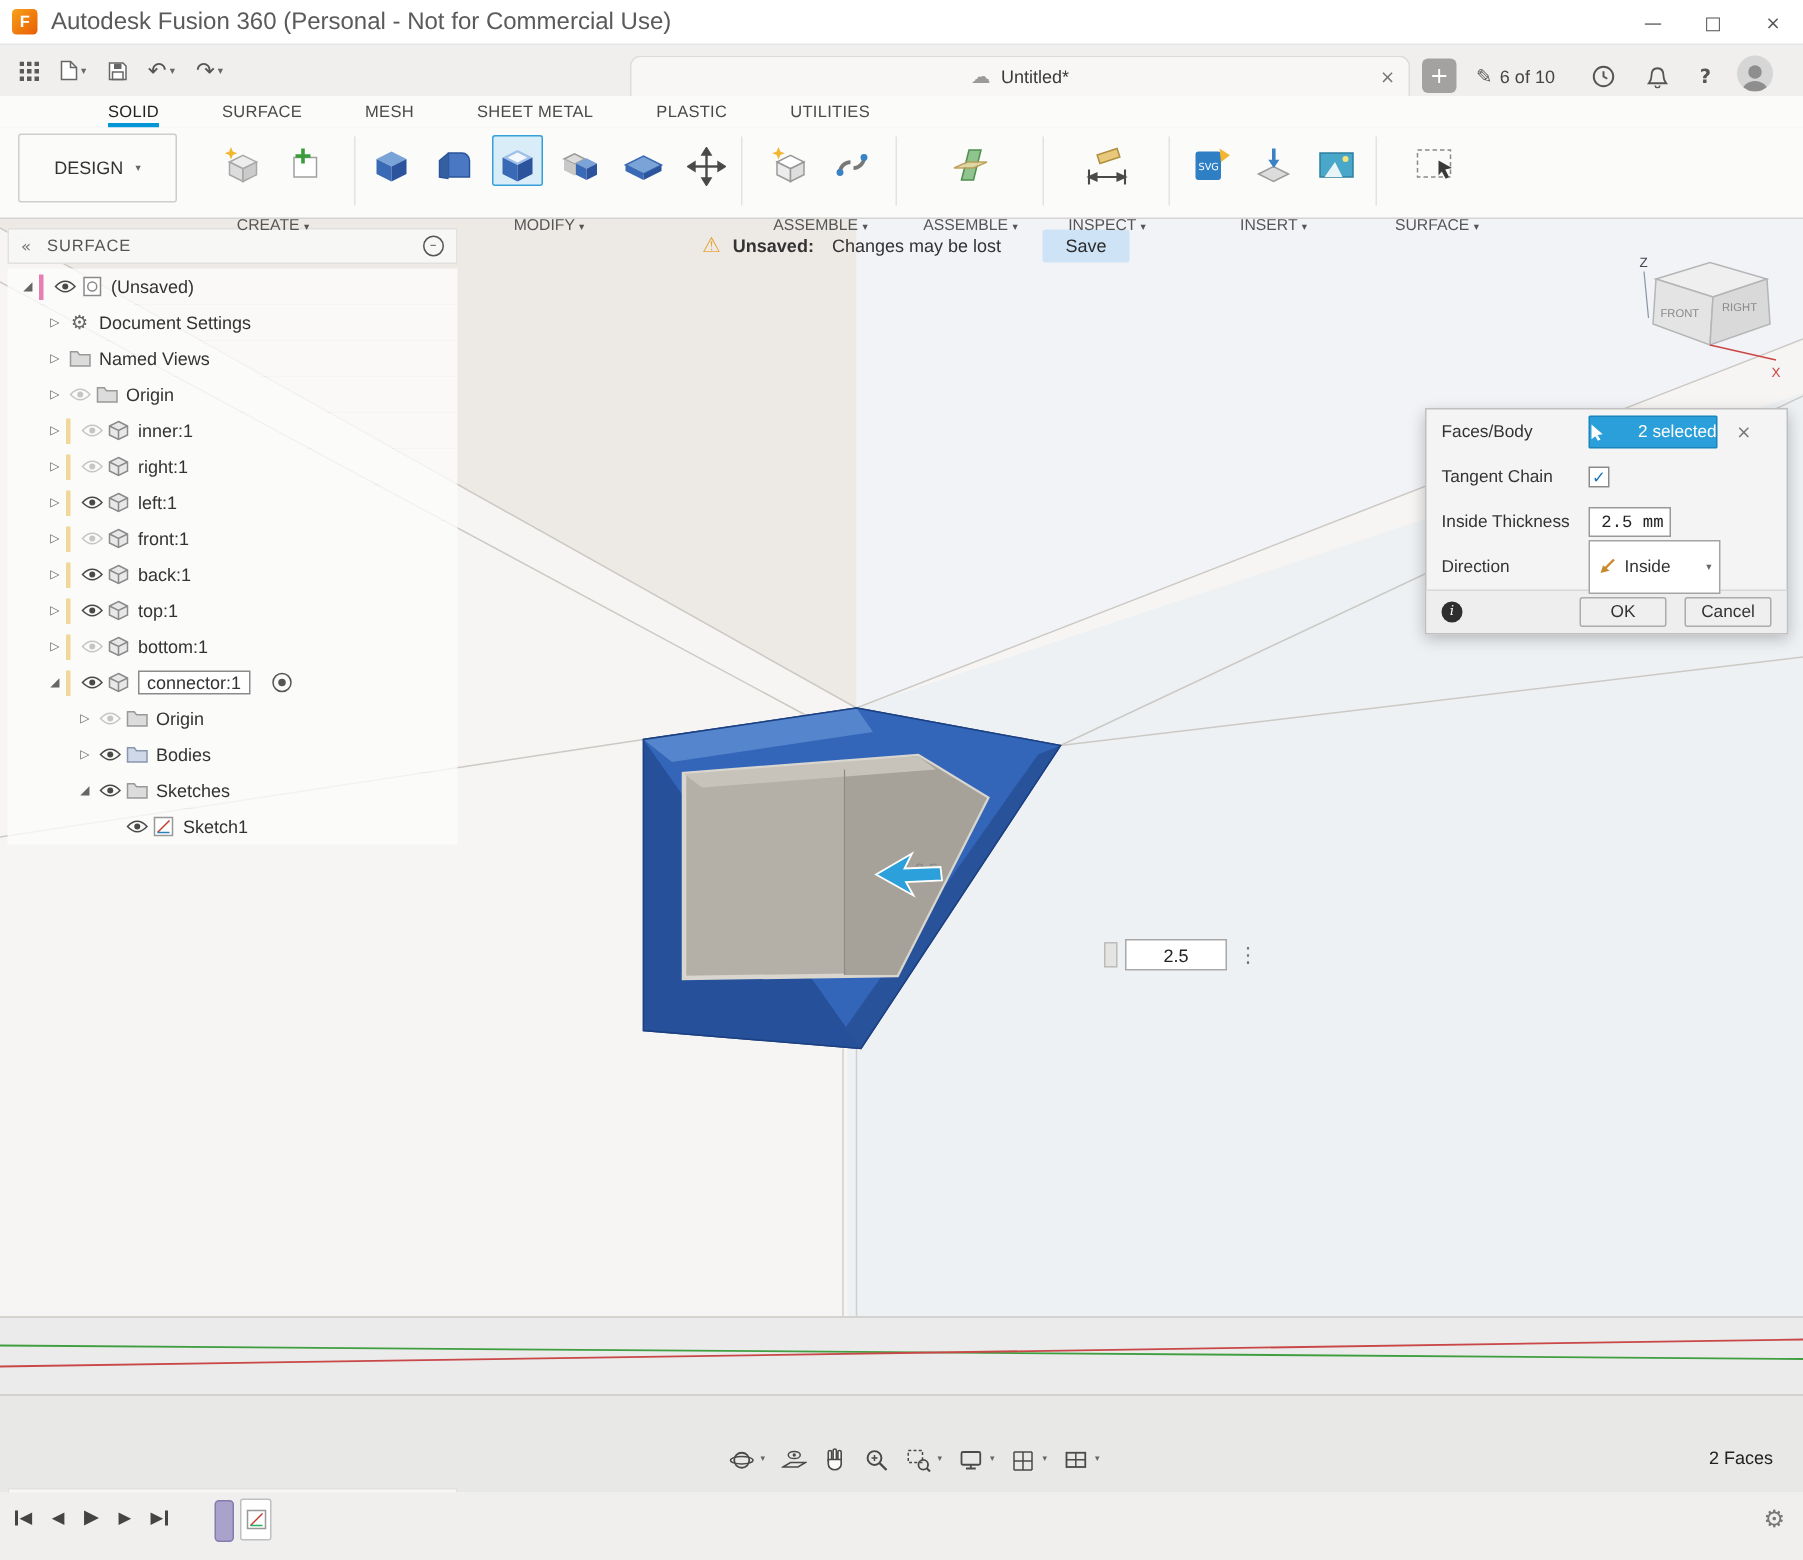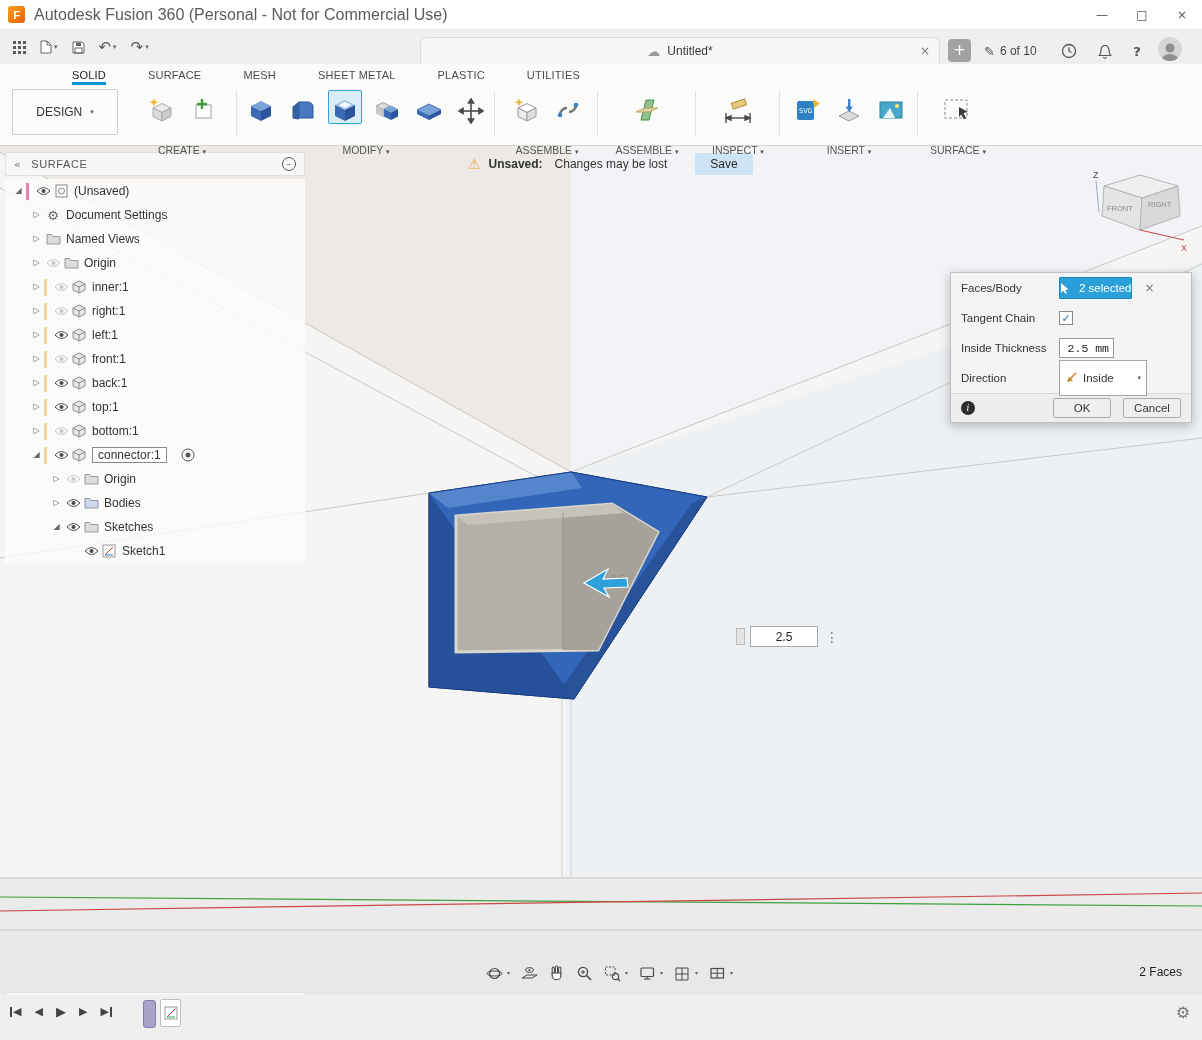--- a/index.html
+++ b/index.html
@@ -74,21 +74,21 @@
   .tradio{margin-left:14px;display:flex;align-items:center;}
 
   
   .shell{position:absolute;left:950px;top:272px;width:242px;background:#f4f4f4;border:1px solid #c0c0c0;box-shadow:0 3px 10px rgba(0,0,0,.25);font-size:12px;color:#333;z-index:7;}
   .shell-header{height:25px;display:flex;align-items:center;padding:0 9px;border-bottom:1px solid #d8d8d8;}
   .cmd-dot{width:12px;height:12px;border:3px solid #444;border-radius:50%;margin-right:7px;}
   .shell-title{letter-spacing:.5px;color:#333;}
   .shell-expand{margin-left:auto;color:#666;font-size:13px;}
   .shell-row{display:flex;align-items:center;height:30px;padding:0 10px;}
   .shell-label{width:98px;font-size:11.5px;color:#333;flex:none;}
-  .sel-pill{background:#2b9fd9;border:1px solid #1b84bd;color:#fff;height:22px;padding:0 0;display:flex;align-items:center;gap:9px;font-size:11.5px;border-radius:1px;}
+  .sel-pill{background:#2b9fd9;border:1px solid #1b84bd;color:#fff;height:22px;padding:0 0;display:flex;align-items:center;gap:22px;font-size:11.5px;border-radius:1px;}
   .row-x{margin-left:12px;color:#777;font-size:12px;}
   .cbx{width:14px;height:14px;border:1px solid #8a8a8a;background:#fff;display:flex;align-items:center;justify-content:center;font-size:11px;font-weight:bold;color:#1a74bc;}
   .txt-input{width:55px;height:20px;border:1px solid #999;background:#fff;padding:0 4px;font-size:11.5px;font-family:Liberation Mono, monospace;color:#222;text-align:right;}
   .dd{width:88px;height:36px;border:1px solid #a4a4a4;background:#fff;display:flex;align-items:center;gap:5px;padding:0 5px;font-size:11.5px;}
   .dd .caret{margin-left:auto;}
   .shell-footer{height:29px;display:flex;align-items:center;padding:0 10px;border-top:1px solid #d8d8d8;background:#eee;}
   .info-dot{width:14px;height:14px;border-radius:50%;background:#2e2e2e;color:#fff;font-size:9px;font-style:italic;display:flex;align-items:center;justify-content:center;font-family:"DejaVu Serif",serif;}
   .dlg-btn{width:58px;height:20px;border:1px solid #ababab;background:#efefef;display:flex;align-items:center;justify-content:center;font-size:11.5px;color:#333;border-radius:2px;}
   .shell-footer .dlg-btn + .dlg-btn{margin-left:12px;}
   .shell-footer .spacer{margin-left:auto;}

